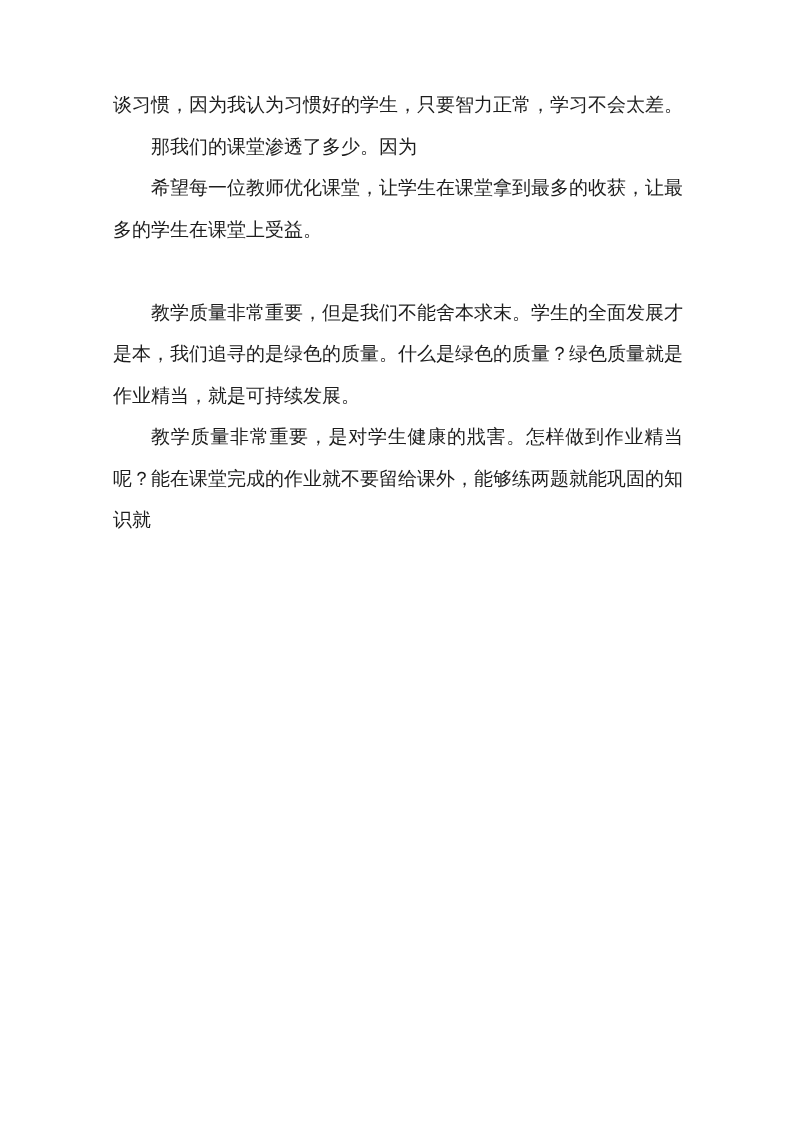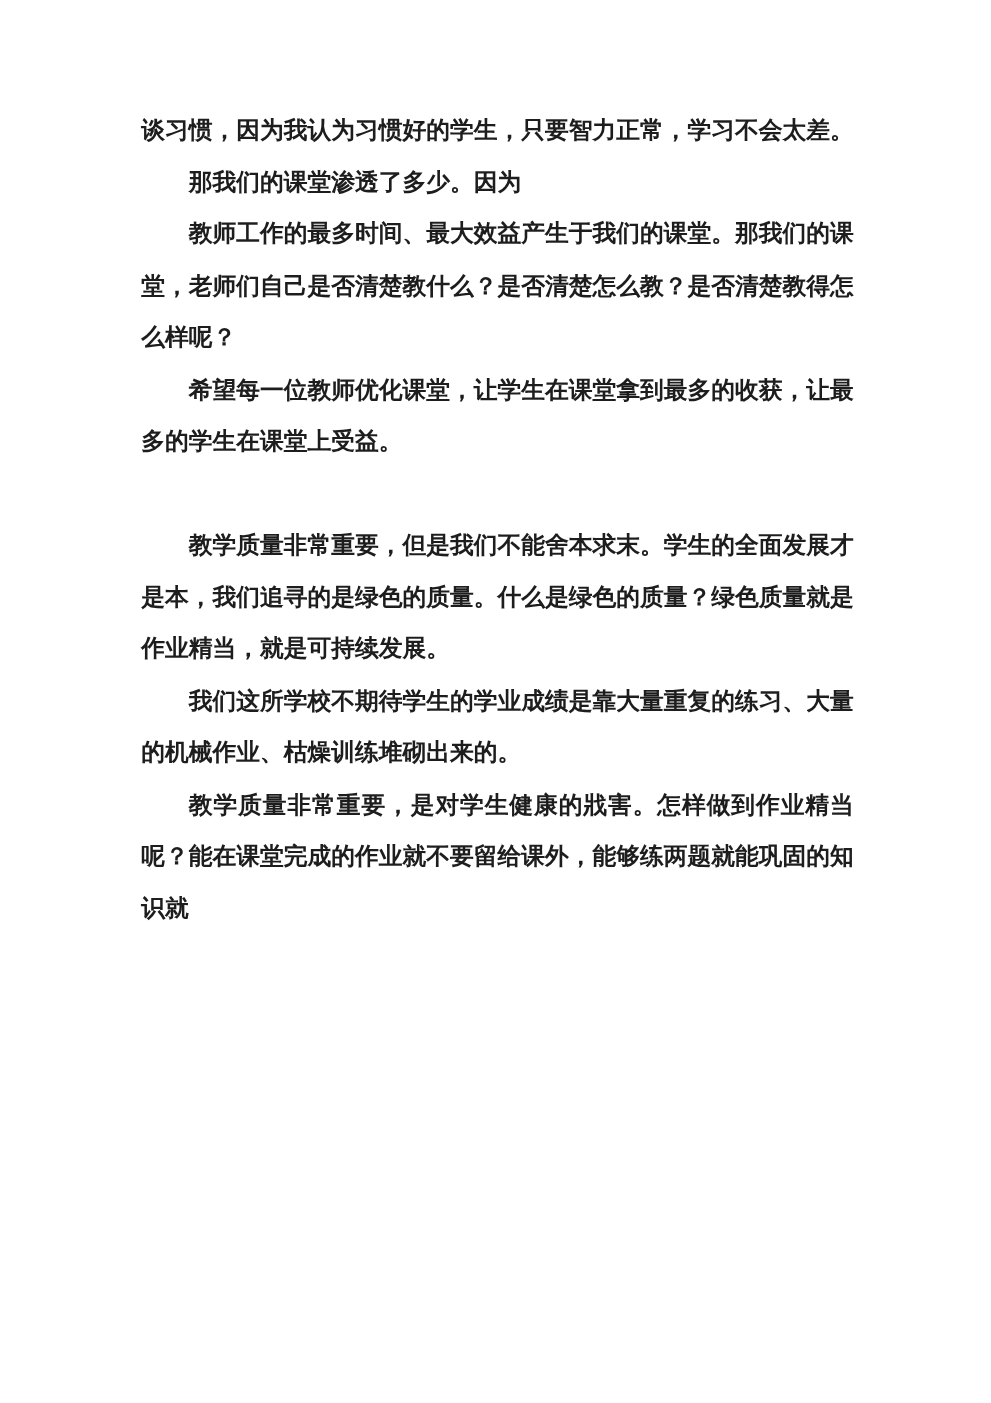--- a/index.html
+++ b/index.html
@@ -35,23 +35,21 @@
     text-indent: 2em;
   }
   .text-block p.para.blank {
     min-height: 41.5px;
   }
 </style>
 </head>
 <body>
 
 <div class="doc-page">
-  <div class="text-block" style="color: rgb(29, 29, 29); font-weight: bold;">
+  <div class="text-block" style="color: rgb(29, 29, 29);">
       <p class="para">谈习惯，因为我认为习惯好的学生，只要智力正常，学习不会太差。</p>
       <p class="para indent">那我们的课堂渗透了多少。因为</p>
-      <p class="para indent">教师工作的最多时间、最大效益产生于我们的课堂。那我们的课堂，老师们自己是否清楚教什么？是否清楚怎么教？是否清楚教得怎么样呢？</p>
       <p class="para indent">希望每一位教师优化课堂，让学生在课堂拿到最多的收获，让最多的学生在课堂上受益。</p>
       <p class="para blank"></p>
       <p class="para indent">教学质量非常重要，但是我们不能舍本求末。学生的全面发展才是本，我们追寻的是绿色的质量。什么是绿色的质量？绿色质量就是作业精当，就是可持续发展。</p>
-      <p class="para indent">我们这所学校不期待学生的学业成绩是靠大量重复的练习、大量的机械作业、枯燥训练堆砌出来的。</p>
       <p class="para indent">教学质量非常重要，是对学生健康的戕害。怎样做到作业精当呢？能在课堂完成的作业就不要留给课外，能够练两题就能巩固的知识就</p>
     </div>
 </div>
 
 </body></html>

